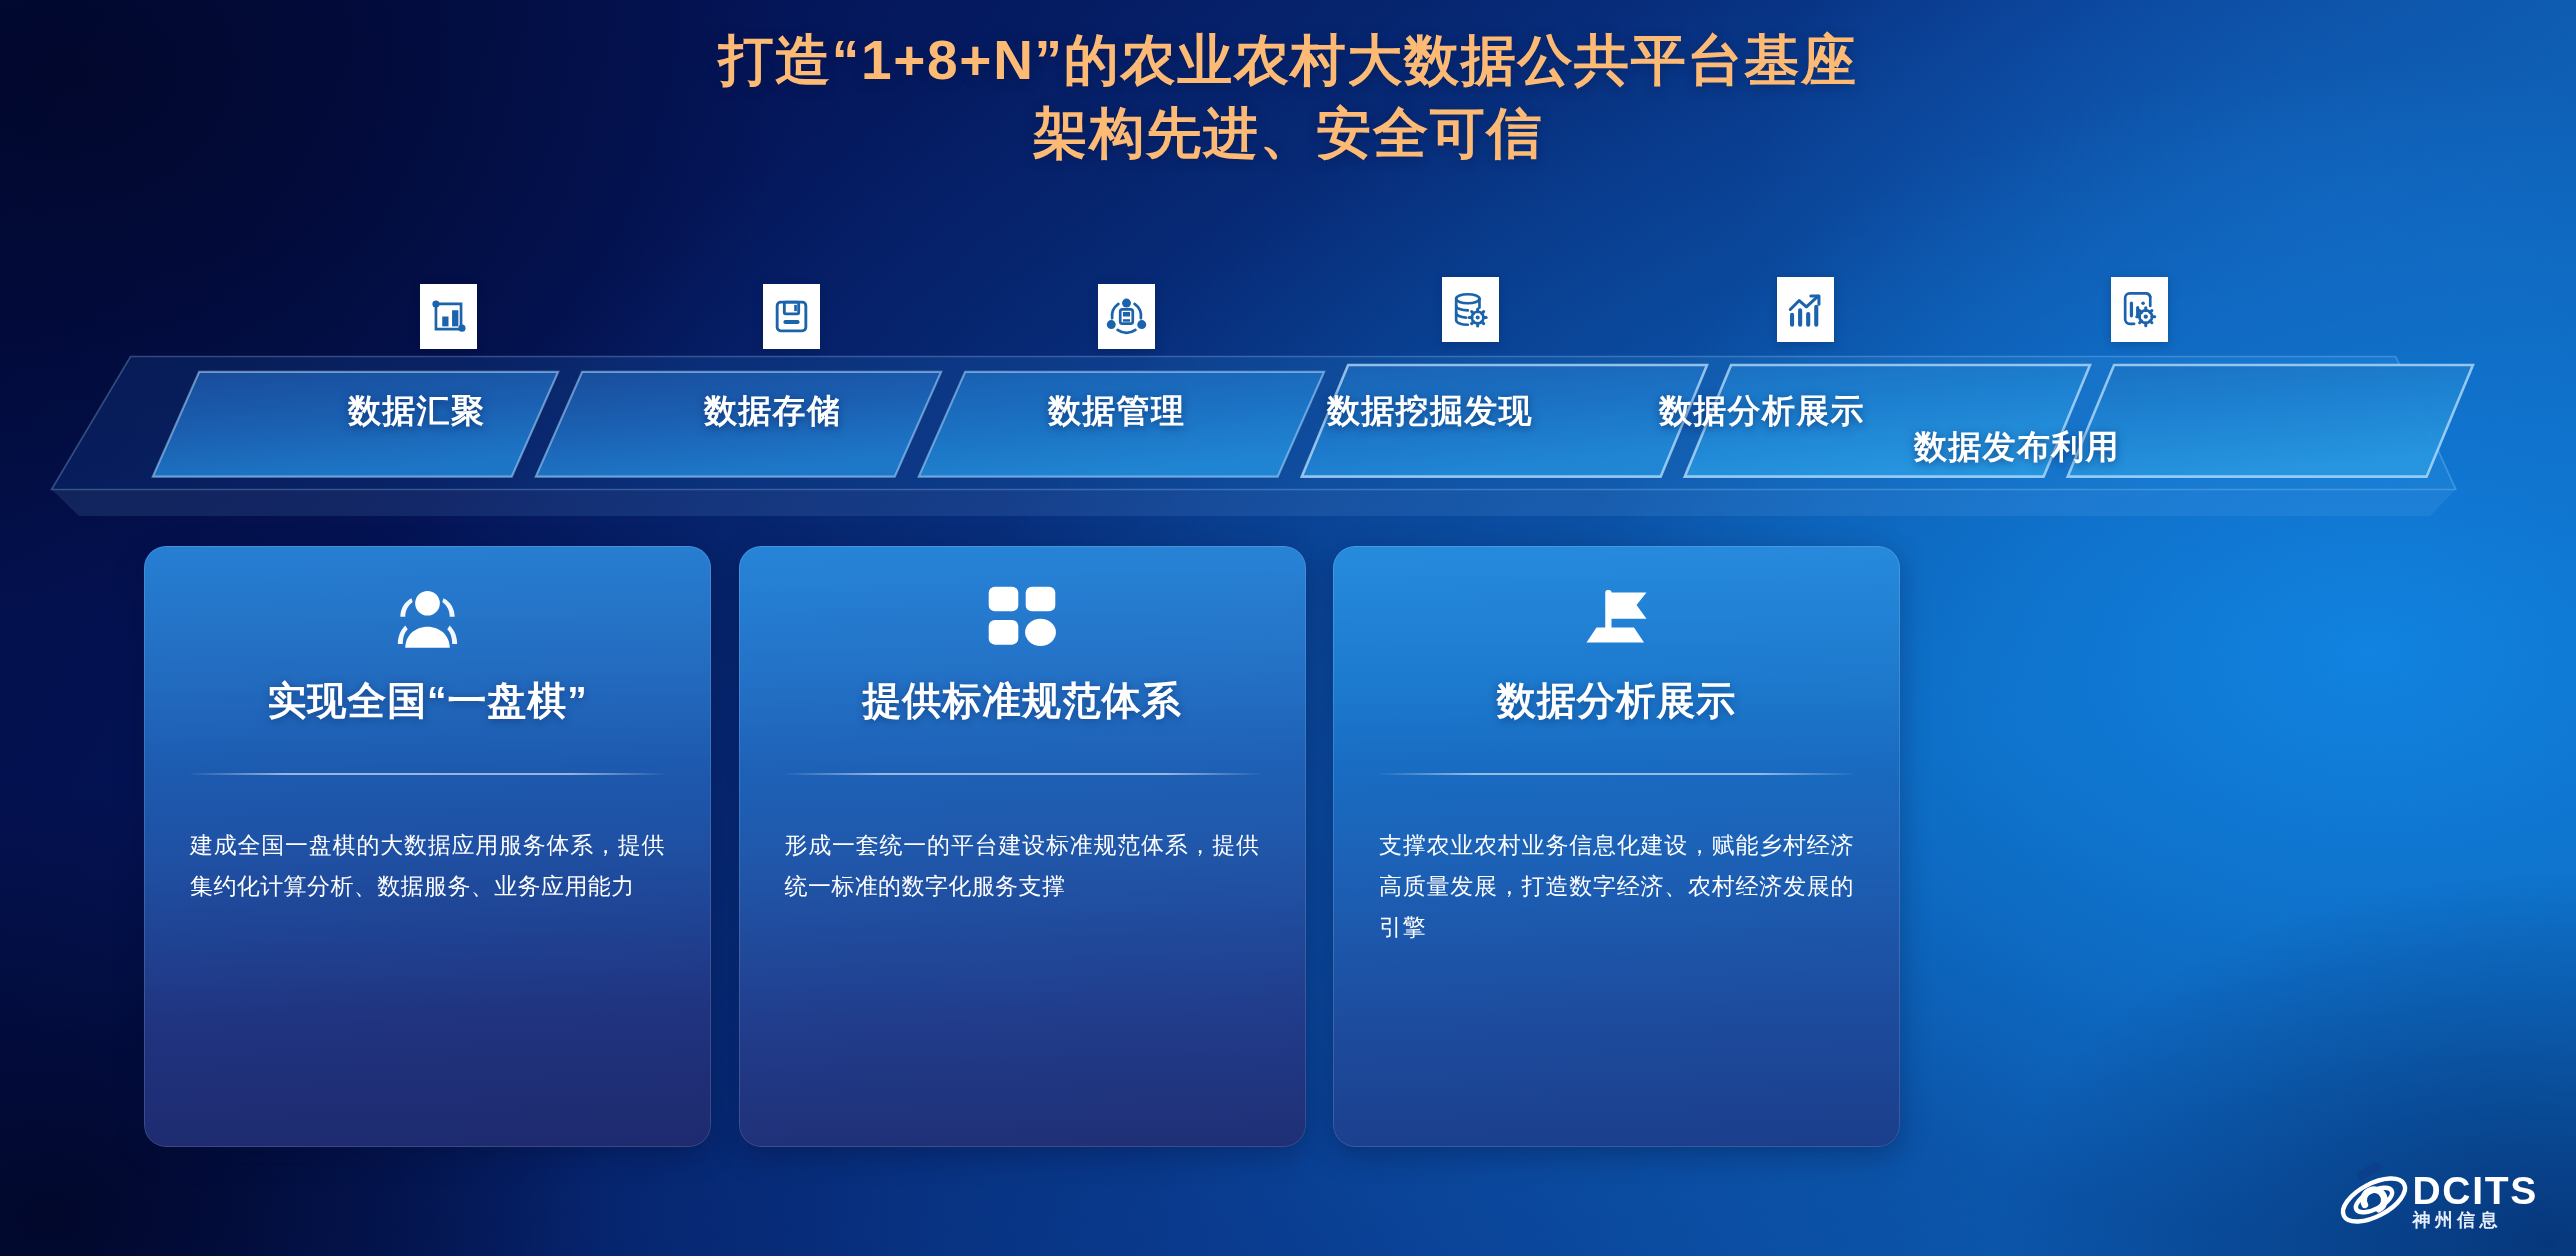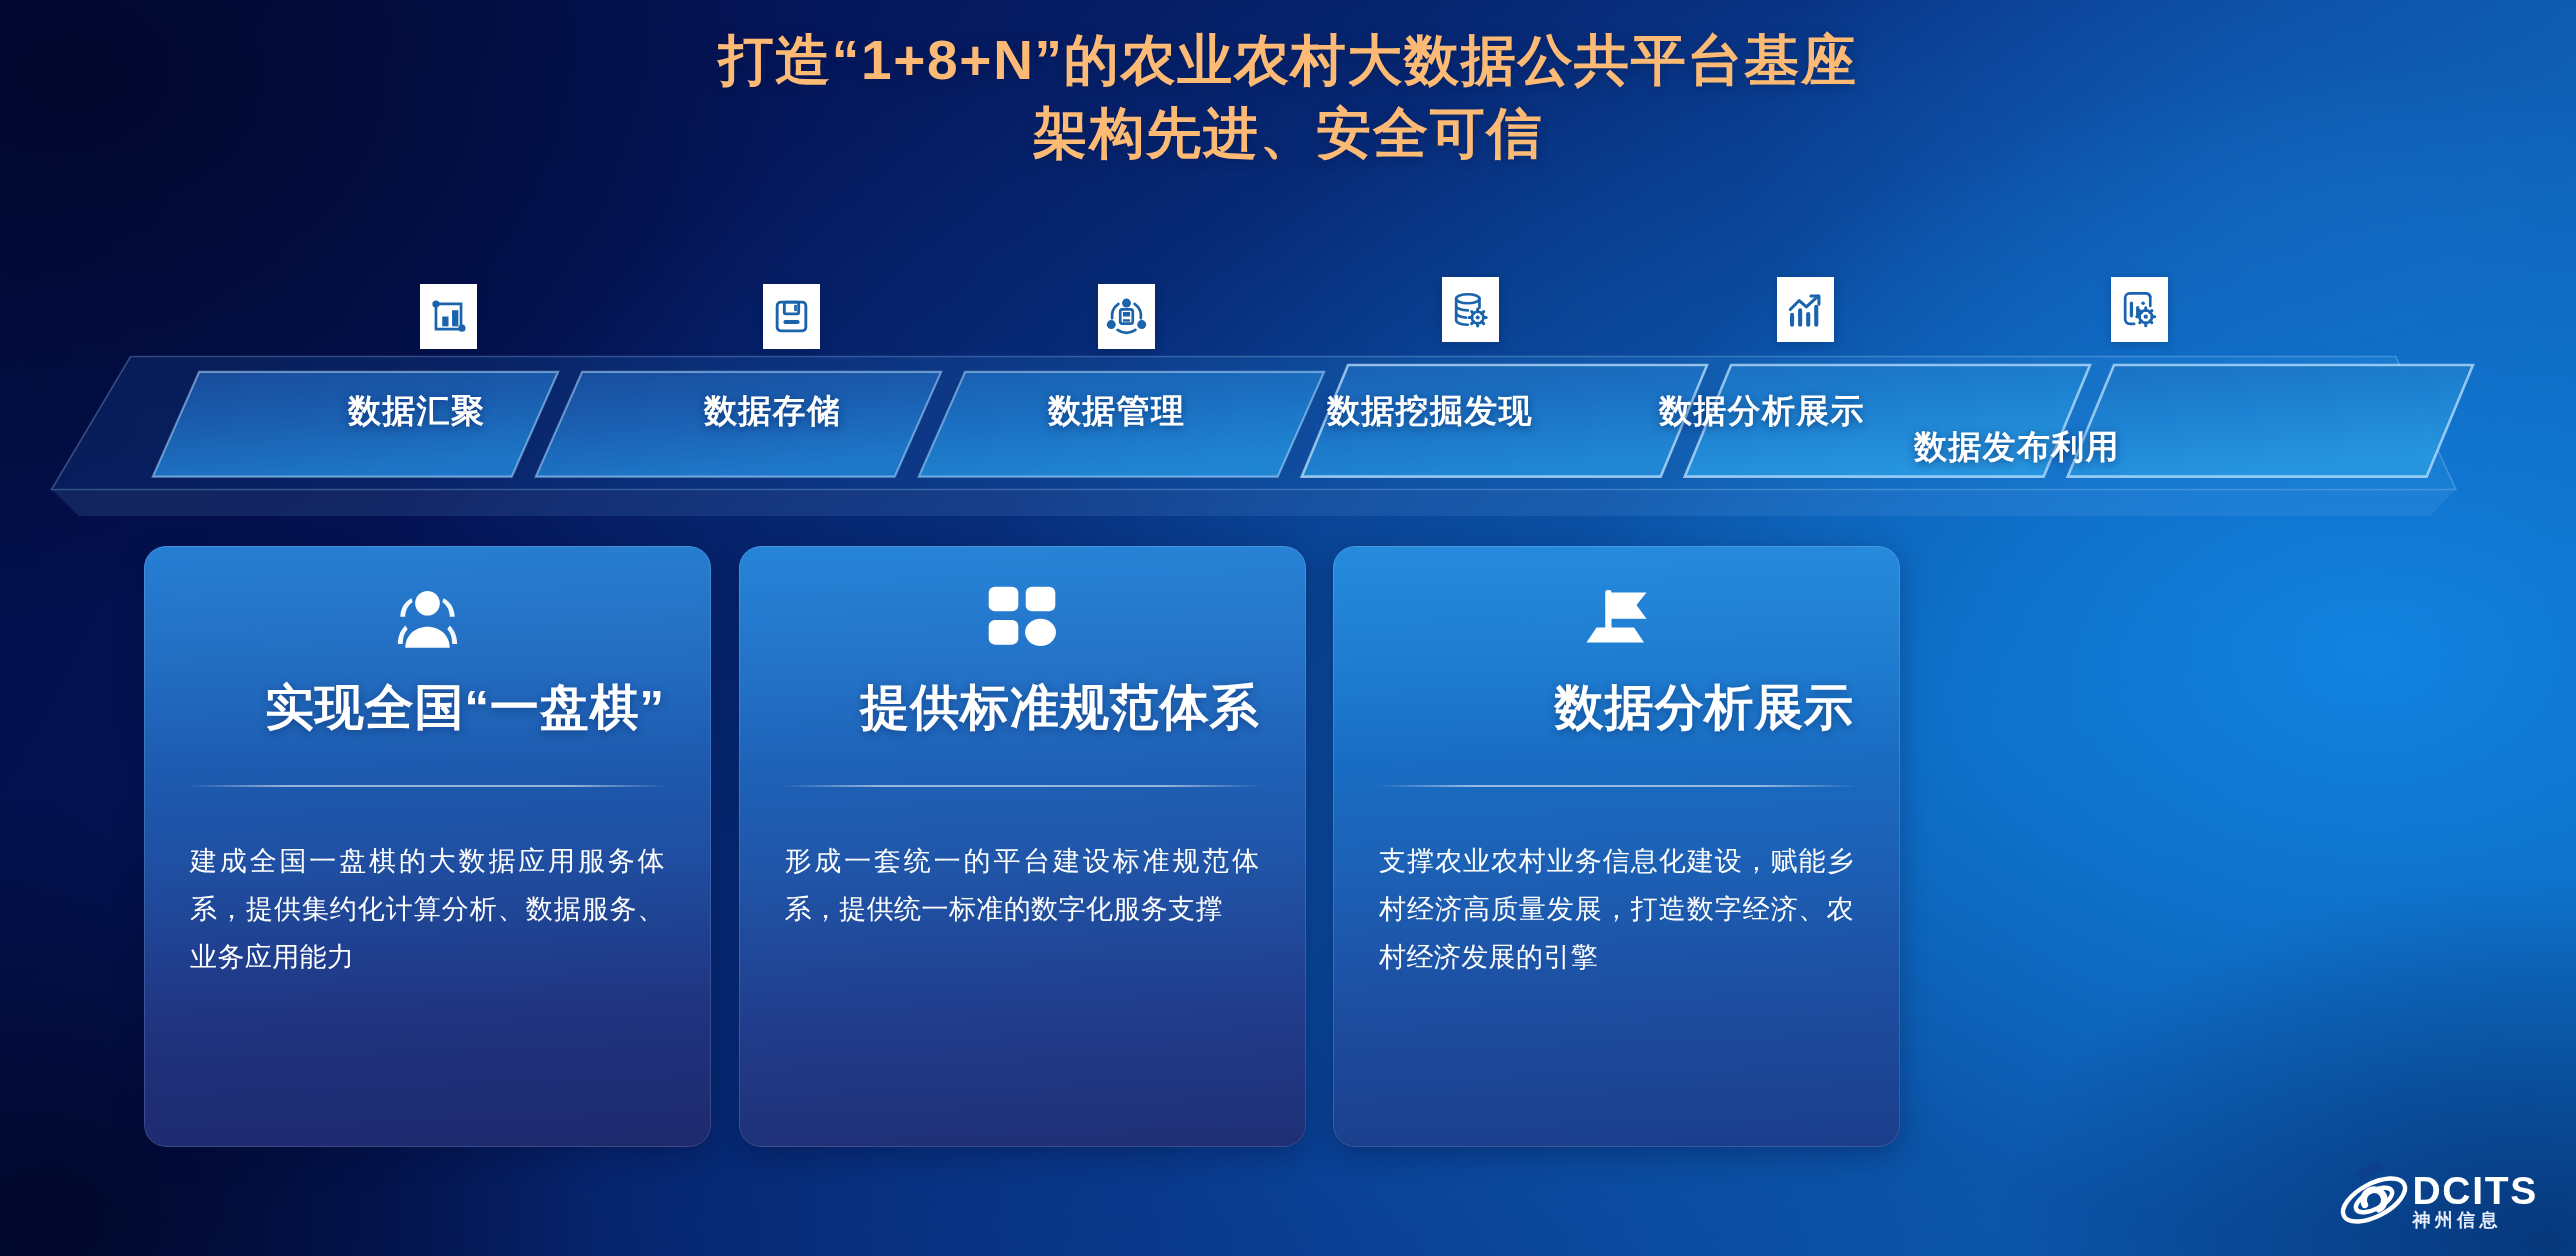--- a/index.html
+++ b/index.html
@@ -112,39 +112,39 @@
   .card-inner { position:relative; z-index:2; height:100%; padding:0 46px; }
 
   .card-icon {
     height:129px; display:flex; align-items:center; justify-content:center;
     padding-top:19px;
   }
   .card-icon svg { display:block; }
 
   .card-title {
     color:#ffffff;
-    font-size:49px;
+    font-size:39px;
     font-weight:bold;
     letter-spacing:0.9px;
-    text-align:right;
+    text-align:center;
     line-height:1.2;
     margin-top:3.4px;
     text-shadow:0 1.7px 8.6px rgba(0,20,70,0.4);
   }
 
   .card-divider {
     margin:48px 0 0 0;
     height:1.7px;
     background:linear-gradient(90deg, rgba(255,255,255,0.02) 0%, rgba(255,255,255,0.55) 20%, rgba(255,255,255,0.55) 80%, rgba(255,255,255,0.02) 100%);
   }
 
   .card-body {
     margin-top:50px;
     color:#ffffff;
-    font-size:27px;
+    font-size:23px;
     line-height:1.78;
     letter-spacing:0.4px;
     font-weight:normal;
     text-align:justify;
   }
 
   
   #logo {
     position:absolute; right:38px; bottom:19px; z-index:7;
     display:flex; align-items:center; gap:2px;

